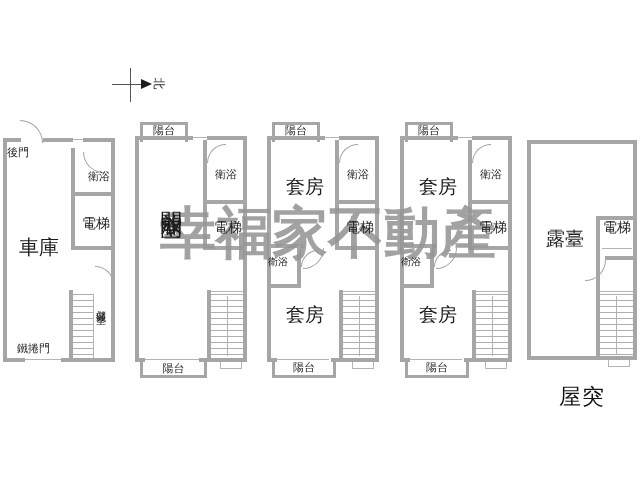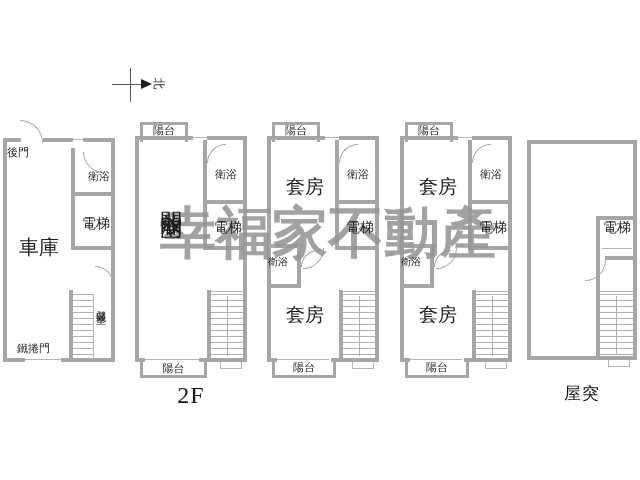--- a/index.html
+++ b/index.html
@@ -81,21 +81,20 @@
       <div class="arc arc-bl" style="left: 80px; top: 48px; width: 20px; height: 20px;"></div>
       <div class="arc arc-tr" style="left: 92px; top: 162px; width: 18px; height: 18px;"></div>
     </div>
 
   <div class="floor" id="f2" style="left:135px;top:104px;width:112px;">
     <span class="lbl ctr" style="left:5px;top:20px;width:48px;font-size:11px;">陽台</span>
     <span class="lbl ctr" style="left:74px;top:64px;width:34px;font-size:11px;">衛浴</span>
     <span class="lbl ctr" style="left:76px;top:116px;width:34px;font-size:14px;">電梯</span>
     <span class="lbl vert" style="left:24px;top:90px;height:116px;font-size:22px;">開放空間</span>
     <span class="lbl ctr" style="left:5px;top:258px;width:67px;font-size:11px;">陽台</span>
-    <span class="floor-name" style="left:0;top:278px;width:112px;font-size:24px;">2F</span>
   <div class="wall" style="left: 5px; top: 18px; width: 48px; height: 3px;"></div>
       <div class="wall" style="left: 5px; top: 18px; width: 3px; height: 20px;"></div>
       <div class="wall" style="left: 50px; top: 18px; width: 3px; height: 20px;"></div>
       <div class="wall" style="left: 0px; top: 32px; width: 58px; height: 4px;"></div>
       <div class="wall" style="left: 72px; top: 32px; width: 40px; height: 4px;"></div>
       <div class="wall" style="left: 0px; top: 32px; width: 4px; height: 226px;"></div>
       <div class="wall" style="left: 108px; top: 32px; width: 4px; height: 226px;"></div>
       <div class="wall" style="left: 0px; top: 254px; width: 10px; height: 4px;"></div>
       <div class="wall" style="left: 64px; top: 254px; width: 48px; height: 4px;"></div>
       <div class="wall" style="left: 5px; top: 258px; width: 3px; height: 16px;"></div>
@@ -190,22 +189,23 @@
       <div class="thin" style="left: 92px; top: 192px; width: 1px; height: 60px;"></div>
       <div class="thin" style="left: 76px; top: 187px; width: 32px; height: 1px;"></div>
       <div class="stairs" style="left: 76px; top: 190px; width: 32px; height: 64px;"></div>
       <div class="notch" style="left: 85px; top: 258px; width: 20px; height: 6px;"></div>
       <div class="arc arc-tl" style="left: 72px; top: 40px; width: 18px; height: 18px;"></div>
       <div class="arc arc-br" style="left: 36px; top: 144px; width: 20px; height: 20px;"></div>
       <div class="arc arc-tl" style="left: 34px; top: 146px; width: 16px; height: 16px;"></div>
     </div>
 
   <div class="floor" id="roof" style="left:527px;top:104px;width:110px;">
+    <span class="lbl ctr" style="left:6px;top:124px;width:64px;font-size:19px;">露臺</span>
     <span class="lbl ctr" style="left:72px;top:116px;width:36px;font-size:14px;">電梯</span>
-    <span class="floor-name" style="left:0;top:278px;width:110px;font-size:17px;">屋突</span>
+    <span class="floor-name" style="left:0;top:278px;width:110px;font-size:22px;">屋突</span>
   <div class="wall" style="left: 0px; top: 36px; width: 110px; height: 4px;"></div>
       <div class="wall" style="left: 0px; top: 36px; width: 4px; height: 220px;"></div>
       <div class="wall" style="left: 106px; top: 36px; width: 4px; height: 220px;"></div>
       <div class="wall" style="left: 0px; top: 252px; width: 110px; height: 4px;"></div>
       <div class="wall" style="left: 69px; top: 112px; width: 41px; height: 4px;"></div>
       <div class="wall" style="left: 69px; top: 112px; width: 4px; height: 140px;"></div>
       <div class="wall" style="left: 78px; top: 152px; width: 32px; height: 4px;"></div>
       <div class="thin" style="left: 75px; top: 144px; width: 30px; height: 1px;"></div>
       <div class="thin" style="left: 89px; top: 192px; width: 1px; height: 58px;"></div>
       <div class="thin" style="left: 73px; top: 187px; width: 33px; height: 1px;"></div>

